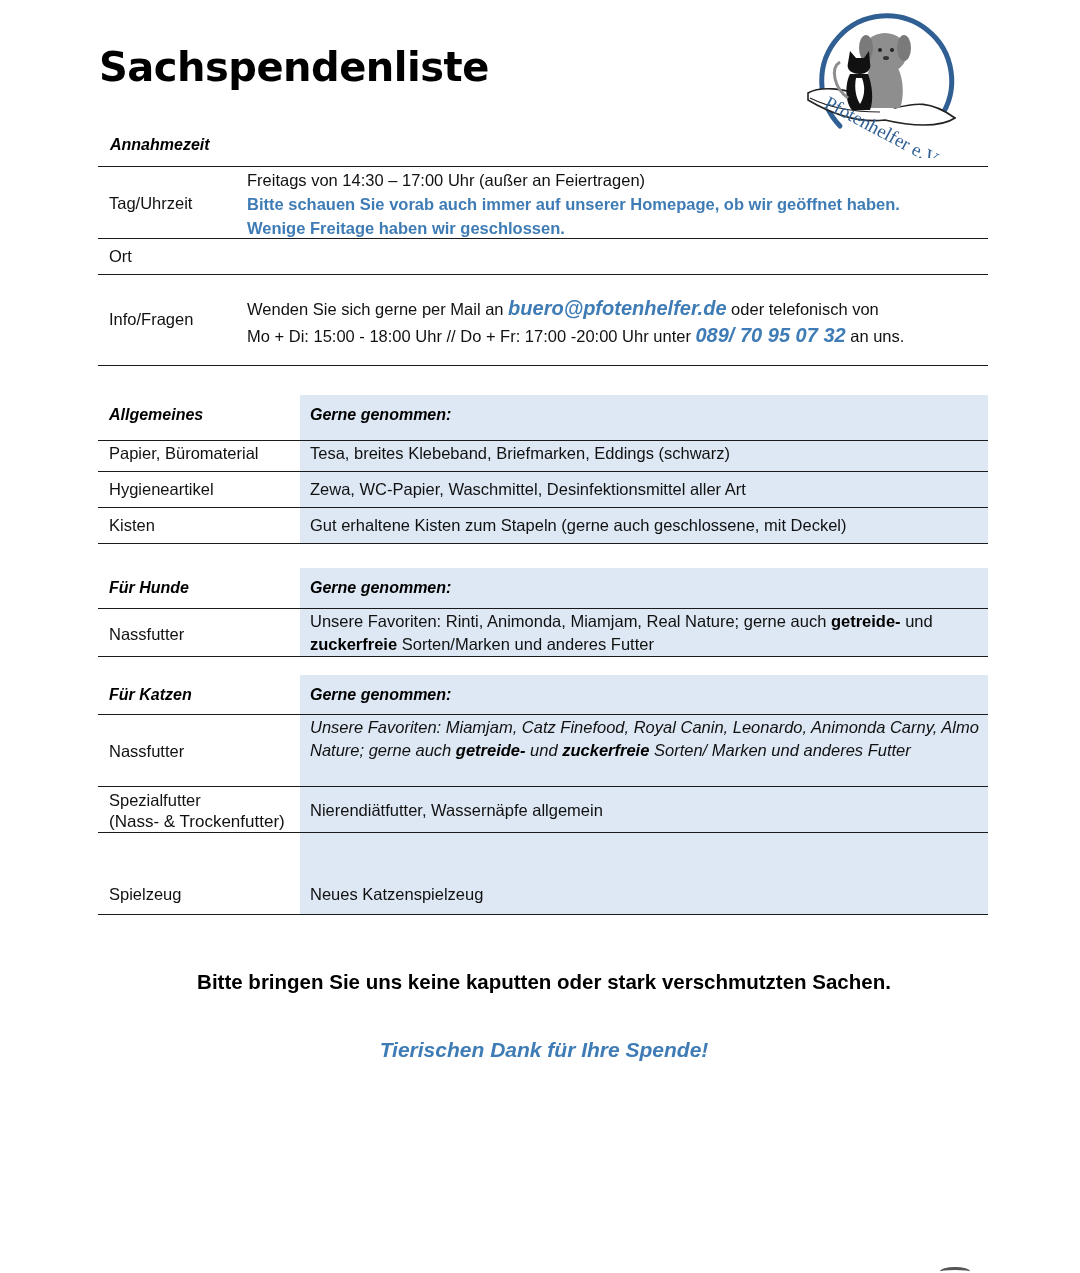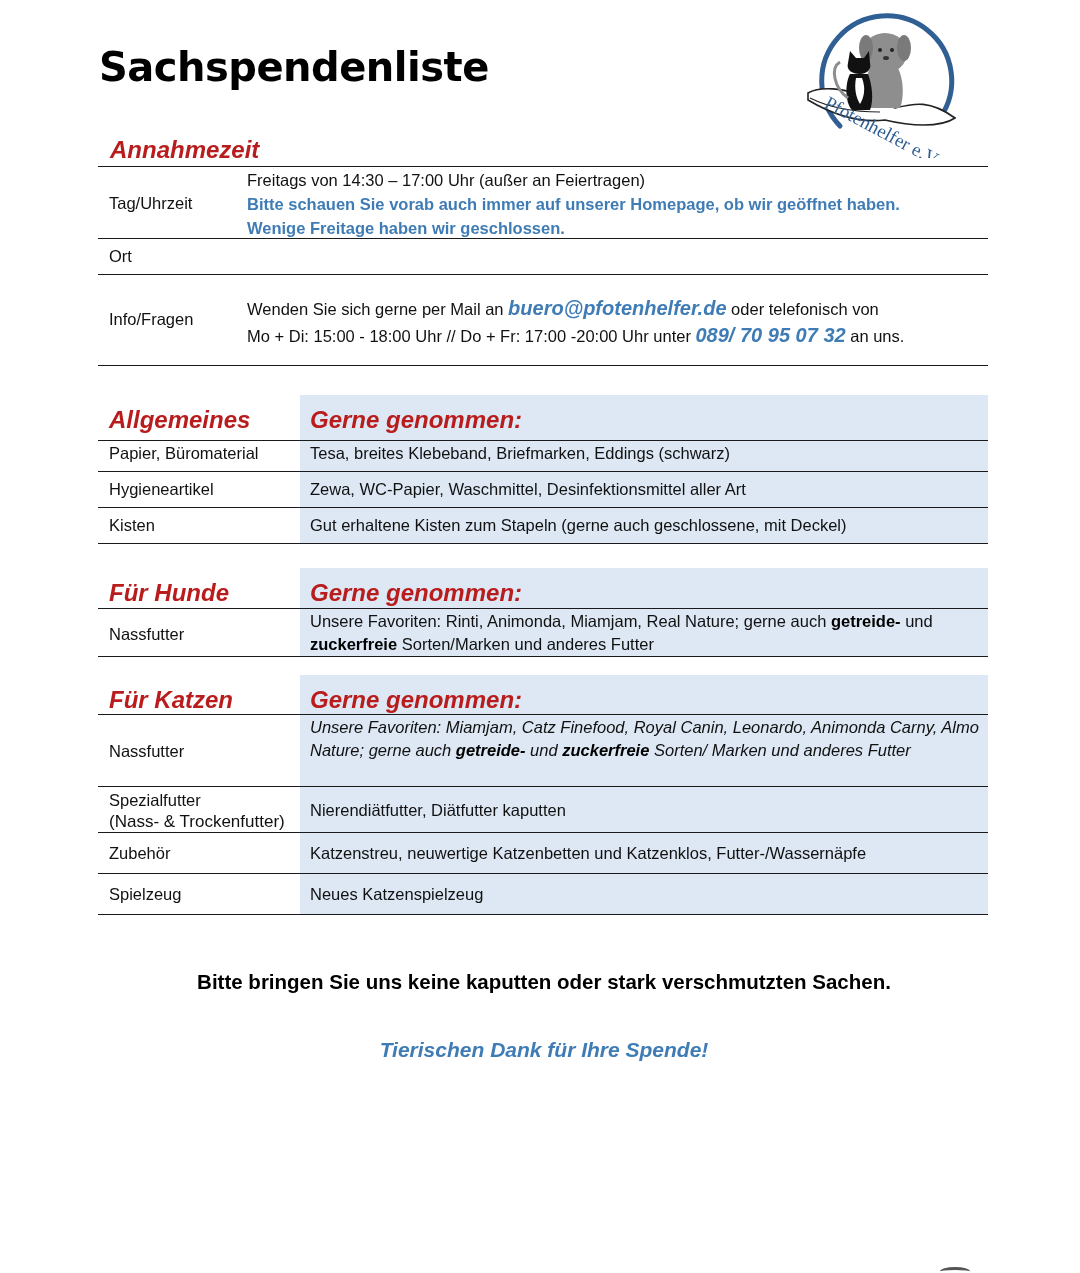--- a/index.html
+++ b/index.html
@@ -7,21 +7,21 @@
     width: 1080px; height: 1273px; position: relative; overflow: hidden;
     font-family: "Liberation Sans", "DejaVu Sans", sans-serif;
     color: #111111;
   }
   .title {
     position: absolute; left: 99px; top: 44px;
     font-size: 40px; font-weight: bold; letter-spacing: -0.5px; color: #000;
     font-family: "DejaVu Sans", sans-serif;
   }
   .logo { position: absolute; left: 800px; top: 8px; width: 165px; height: 150px; }
-  .sec-head { font-style: italic; font-weight: bold; color: #b91c1c; font-size: 24px; }
+  .sec-head { font-style: italic; font-weight: bold; color: #000000; font-size: 16px; }
 
   
   .annahme-head { position: absolute; left: 110px; top: 136px; }
   .tbl { position: absolute; left: 98px; width: 890px; }
   .row { position: absolute; left: 0; width: 890px; border-bottom: 1.5px solid #1a1a1a; box-sizing: border-box; }
   .lbl { position: absolute; left: 11px; font-size: 16.5px; }
   .val { position: absolute; left: 149px; font-size: 16.5px; line-height: 24px; }
   .val .bold-blue { font-weight: bold; color: #3f7cb5; }
   .val .bi-blue { font-weight: bold; font-style: italic; color: #3f7cb5; font-size: 20px; }
 
@@ -147,25 +147,21 @@
   </div>
   <div class="drow" style="top:40px; height:72px;">
     <div class="dlbl" style="top:25px;">Nassfutter</div>
     <div class="dval" style="top:1px;font-style:italic;"><span>Unsere Favoriten: Miamjam, Catz Finefood, Royal Canin, Leonardo, Animonda Carny, Almo Nature; gerne auch </span><b>getreide-</b><span> und </span><b>zuckerfreie</b><span> Sorten/ Marken und anderes Futter</span></div>
   </div>
   <div class="drow" style="top:112px; height:46px;">
     <div class="dlbl" style="top:2px;">
       <span>Spezialfutter</span>
       <small>(Nass- &amp; Trockenfutter)</small>
     </div>
-    <div class="dval" style="top:12px;">Nierendiätfutter, Diätfutter kaputten</div>
-  </div>
-  <div class="drow" style="top:158px; height:41px;">
-    <div class="dlbl" style="top:9px;">Zubehör</div>
-    <div class="dval" style="top:9px;">Katzenstreu, neuwertige Katzenbetten und Katzenklos, Futter-/Wassernäpfe</div>
+    <div class="dval" style="top:12px;">Nierendiätfutter, Wassernäpfe allgemein</div>
   </div>
   <div class="drow" style="top:199px; height:41px;">
     <div class="dlbl" style="top:9px;">Spielzeug</div>
     <div class="dval" style="top:9px;">Neues Katzenspielzeug</div>
   </div>
 </div>
 
 <div class="warn">Bitte bringen Sie uns keine kaputten oder stark verschmutzten Sachen.</div>
 <div class="thanks">Tierischen Dank für Ihre Spende!</div>
 <div class="corner-mark"></div>

